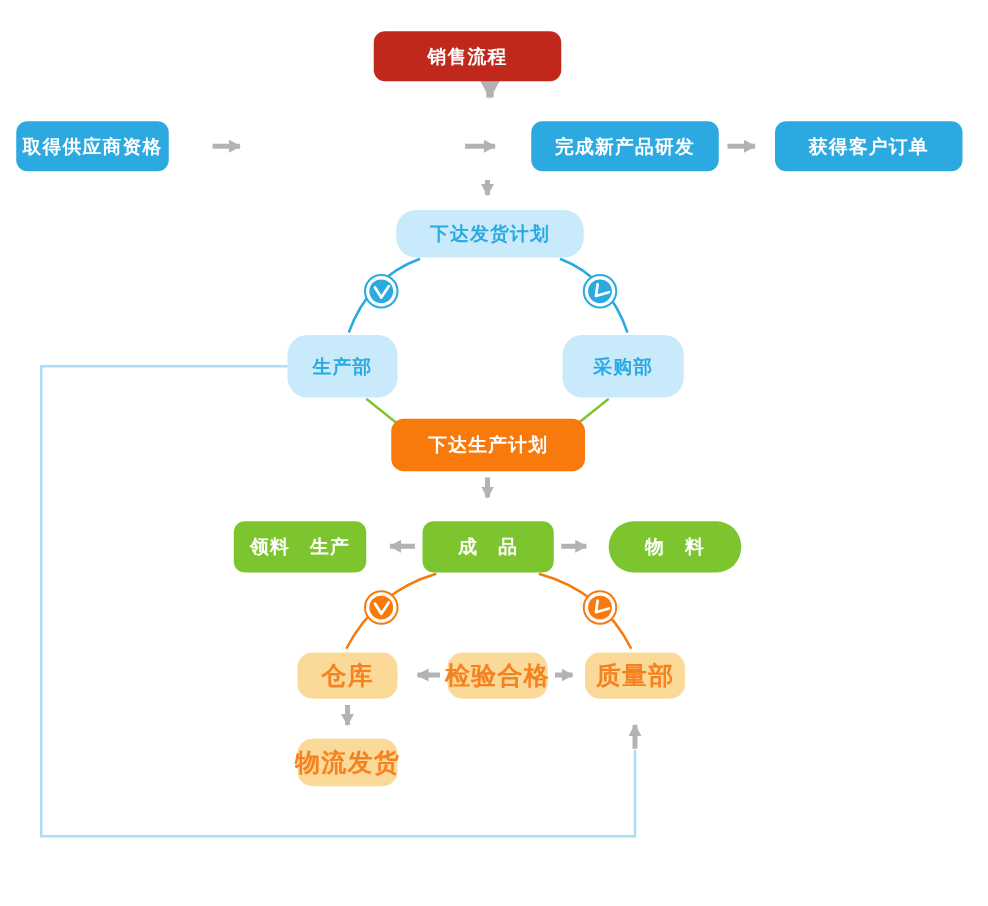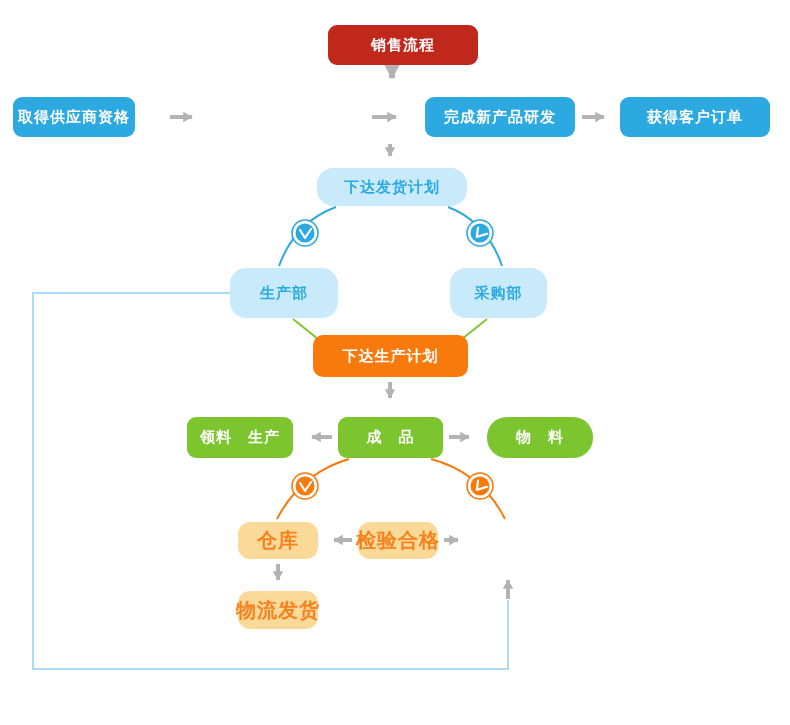--- a/index.html
+++ b/index.html
@@ -72,35 +72,36 @@
       <circle cx="305" cy="486" r="9.5" fill="#F87A0C"></circle>
       <polyline points="300,483 305,491 311,482" fill="none" stroke="#ffffff" stroke-width="2.2" stroke-linecap="round" stroke-linejoin="round"></polyline>
     </g>
     <g>
       <circle cx="480" cy="486" r="13" fill="#ffffff" stroke="#F87A0C" stroke-width="1.6"></circle>
       <circle cx="480" cy="486" r="9.5" fill="#F87A0C"></circle>
       <polyline points="475,483 480,491 486,482" fill="none" stroke="#ffffff" stroke-width="2.2" stroke-linecap="round" stroke-linejoin="round" transform="rotate(40 480 486)"></polyline>
     </g>
   </svg>
 
-  <div class="node red" style="left:328px;top:25px;width:150px;height:40px;">销售流程</div>
+  <div class="node red" style="left:299px;top:25px;width:150px;height:40px;">销售流程</div>
 
   <div class="node blue" style="left:13px;top:97px;width:122px;height:40px;">取得供应商资格</div>
   <div class="node blue" style="left:425px;top:97px;width:150px;height:40px;">完成新产品研发</div>
   <div class="node blue" style="left:620px;top:97px;width:150px;height:40px;">获得客户订单</div>
 
   <div class="node lightblue" style="left:317px;top:168px;width:150px;height:38px;">下达发货计划</div>
 
-  <div class="node lightblue" style="left:230px;top:268px;width:108px;height:50px;">生产部</div>
+  <div class="node lightblue" style="left:230px;top:268px;width:88px;height:50px;">生产部</div>
   <div class="node lightblue" style="left:450px;top:268px;width:97px;height:50px;">采购部</div>
 
   <div class="node orange" style="left:313px;top:335px;width:155px;height:42px;">下达生产计划</div>
 
   <div class="node green" style="left:187px;top:417px;width:106px;height:41px;">领料　生产</div>
   <div class="node green" style="left:338px;top:417px;width:105px;height:41px;">成　品</div>
   <div class="node green" style="left:487px;top:417px;width:106px;height:41px;border-radius:20px;">物　料</div>
 
   <div class="node tan" style="left:238px;top:522px;width:80px;height:37px;">仓库</div>
   <div class="node tan" style="left:358px;top:522px;width:80px;height:37px;">检验合格</div>
+  <div class="node tan" style="left:468px;top:522px;width:80px;height:37px;">质量部</div>
 
   <div class="node tan" style="left:238px;top:591px;width:80px;height:38px;">物流发货</div>
 
 </div>
 
 </body></html>

